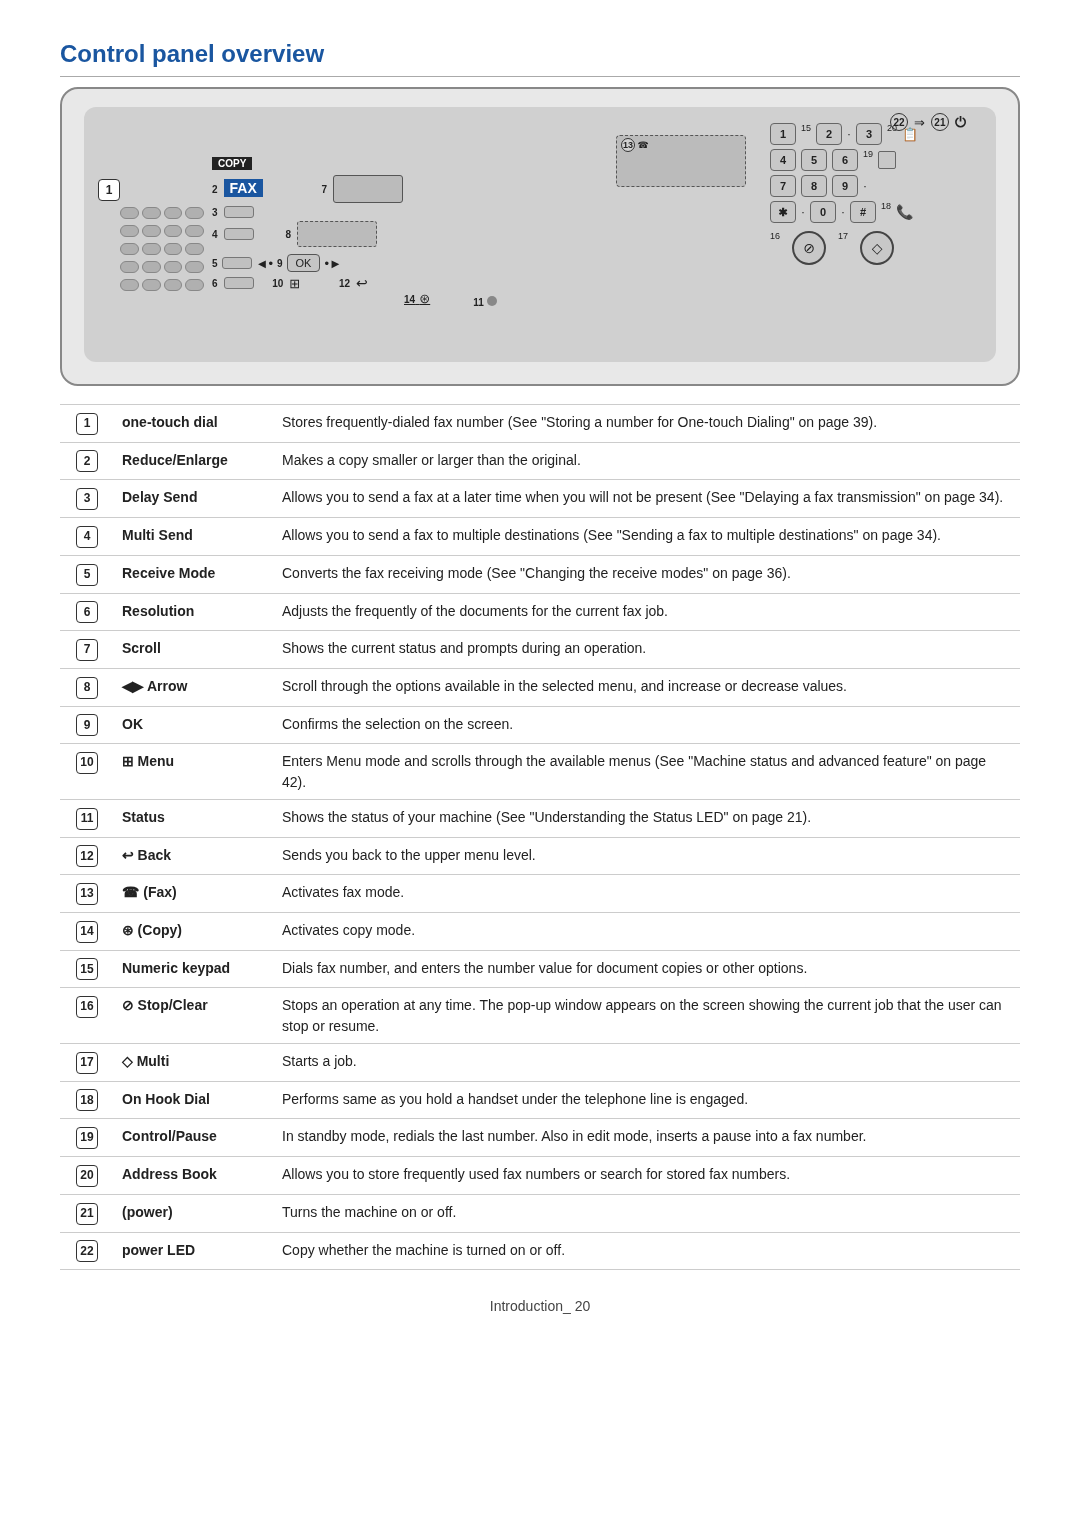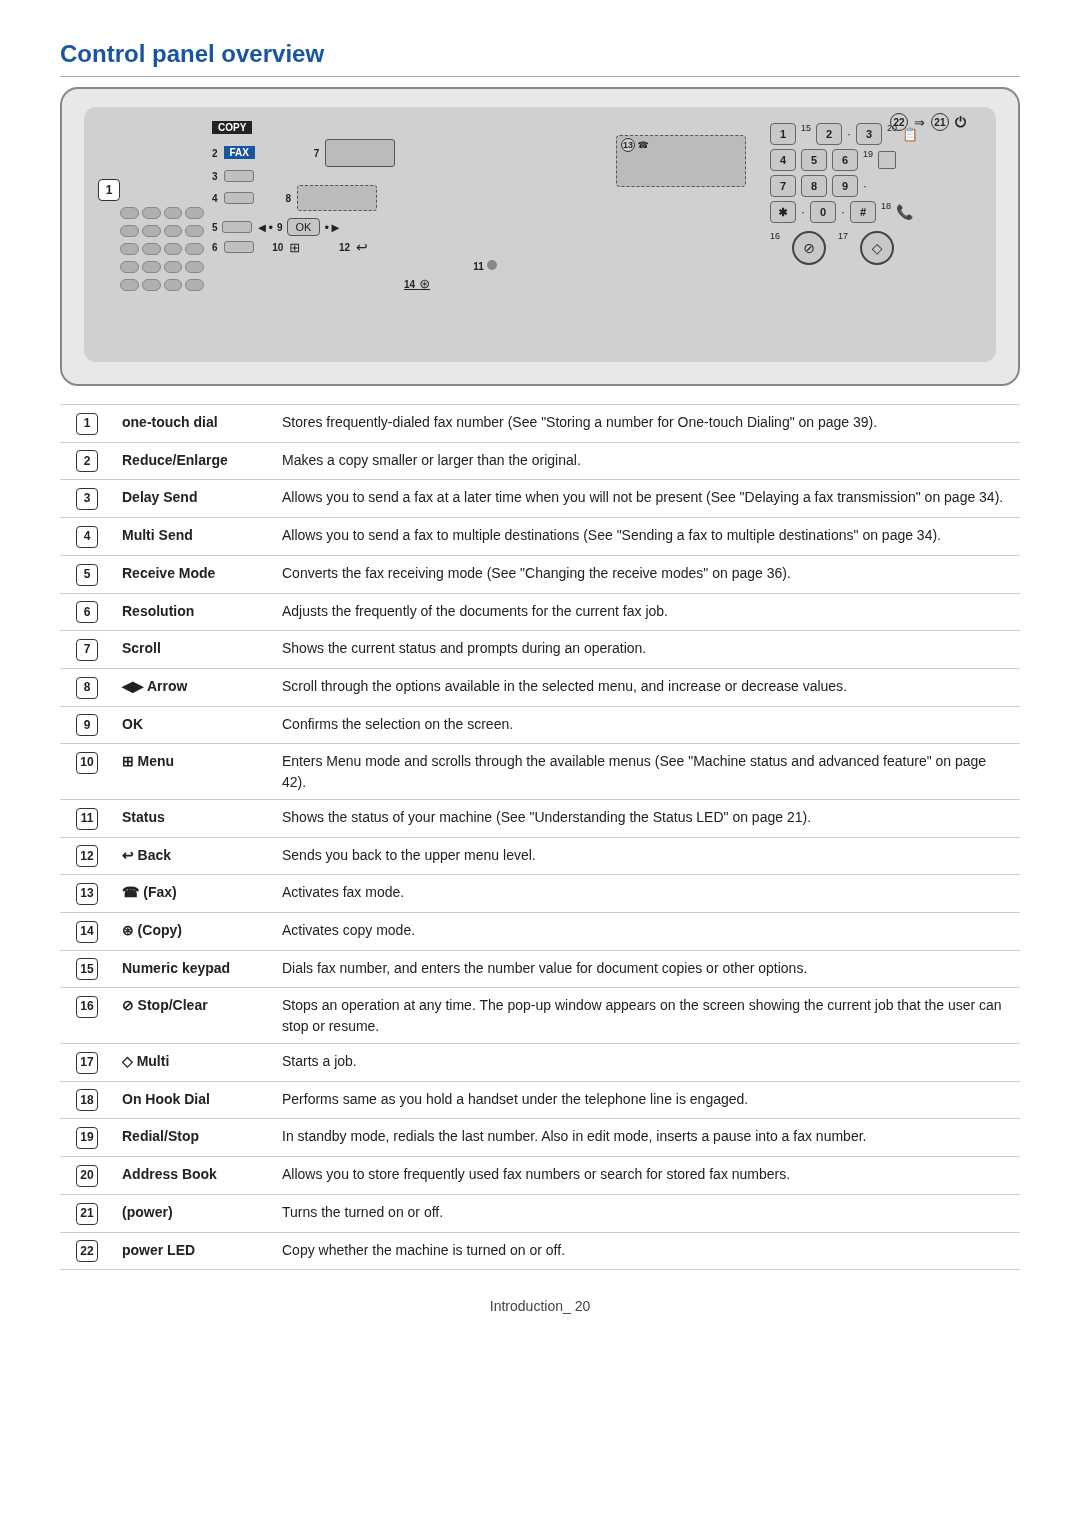--- a/index.html
+++ b/index.html
@@ -99,21 +99,21 @@
       color: #fff;
       font-size: 10px;
       font-weight: bold;
       padding: 1px 6px;
       display: inline-block;
       margin-bottom: 2px;
     }
     .fax-label {
       background: #1a56a0;
       color: #fff;
-      font-size: 10px;
+      font-size: 14px;
       font-weight: bold;
       padding: 1px 6px;
       display: inline-block;
       margin-bottom: 2px;
     }
     .num-small {
       font-size: 10px;
       font-weight: bold;
     }
     .panel-middle-row {
@@ -301,21 +301,21 @@
       <div style="display:flex;gap:3px;margin-left:22px;">
         <span class="btn-oval"></span>
           <span class="btn-oval"></span>
           <span class="btn-oval"></span>
           <span class="btn-oval"></span>
       </div>
     </div>
 
     <div class="panel-middle">
 
-      <div style="display:flex;align-items:center;gap:4px;">
+      <div style="display:flex;align-items:center;gap:4px;margin-top:36px;">
         <span class="copy-label">COPY</span>
       </div>
 
       <div class="display-box">
         <span style="font-size:9px;padding:2px 4px;display:block;">
           <span class="circled" style="width:14px;height:14px;font-size:9px;">13</span>
           ☎
         </span>
       </div>
 
@@ -358,21 +358,21 @@
         &nbsp;&nbsp;&nbsp;&nbsp;&nbsp;&nbsp;&nbsp;&nbsp;
         <span class="num-small">12</span>
         <span style="font-size:14px;">↩</span>
       </div>
 
       <div style="text-align:center;font-size:10px;margin-top:2px;">
         <span class="num-small">11</span>
         <span style="background:#888;border-radius:50%;width:10px;height:10px;display:inline-block;"></span>
       </div>
 
-      <div style="position:absolute;left:200px;top:157px;text-decoration:underline;">
+      <div style="position:absolute;left:200px;top:172px;text-decoration:underline;">
         <span class="num-small">14</span>
         <span style="font-size:13px;">⊛</span>
       </div>
     </div>
 
     <div class="panel-right">
 
       <div class="numpad-row">
         <span class="numpad-key">1</span>
         <span style="font-size:9px;position:relative;top:-6px;">15</span>
@@ -506,32 +506,32 @@
         <td>◇ Multi</td>
         <td>Starts a job.</td>
       </tr>
       <tr>
         <td><span class="num-badge">18</span></td>
         <td>On Hook Dial</td>
         <td>Performs same as you hold a handset under the telephone line is engaged.</td>
       </tr>
       <tr>
         <td><span class="num-badge">19</span></td>
-        <td>Redial/Stop</td>
+        <td>Control/Pause</td>
         <td>In standby mode, redials the last number. Also in edit mode, inserts a pause into a fax number.</td>
       </tr>
       <tr>
         <td><span class="num-badge">20</span></td>
         <td>Address Book</td>
         <td>Allows you to store frequently used fax numbers or search for stored fax numbers.</td>
       </tr>
       <tr>
         <td><span class="num-badge">21</span></td>
         <td>(power)</td>
-        <td>Turns the turned on or off.</td>
+        <td>Turns the machine on or off.</td>
       </tr>
       <tr>
         <td><span class="num-badge">22</span></td>
         <td>power LED</td>
         <td>Copy whether the machine is turned on or off.</td>
       </tr>
     </tbody>
 </table>
 
 <div class="footer">Introduction_ 20</div>

